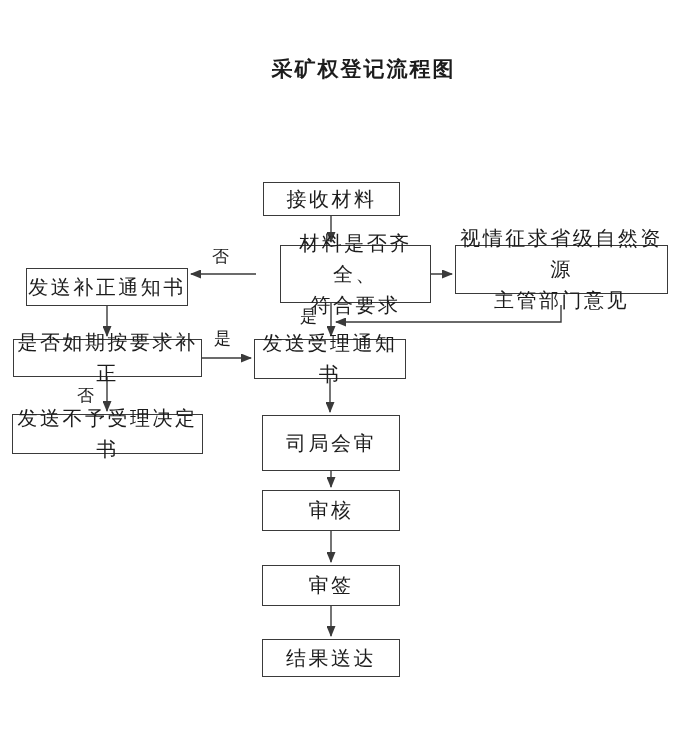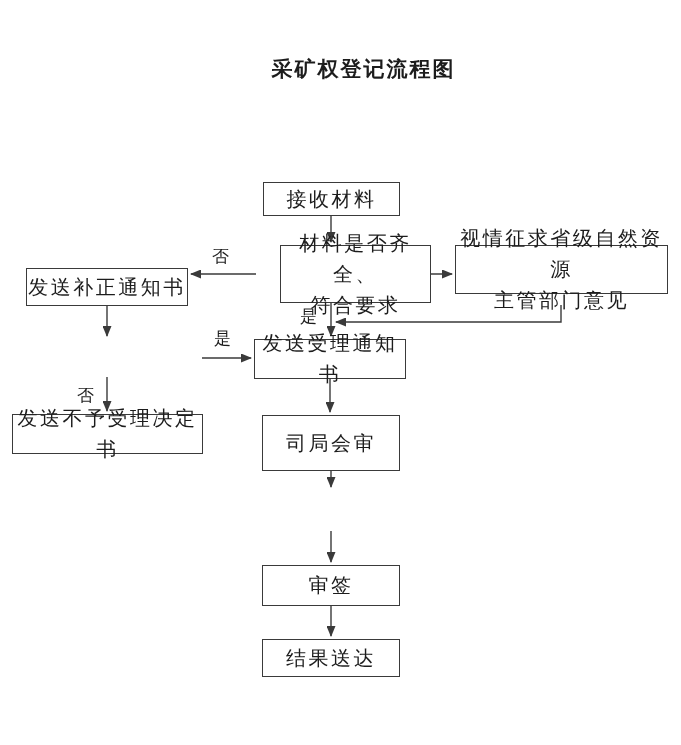--- a/index.html
+++ b/index.html
@@ -106,23 +106,25 @@
       <line x1="331" y1="606" x2="331" y2="636" marker-end="url(#arrow)"></line>
     </g>
   </svg>
 
   <div class="node" id="n-receive">接收材料</div>
   <div class="node" id="n-check">材料是否齐全、
 符合要求</div>
   <div class="node" id="n-corr-notice">发送补正通知书</div>
   <div class="node" id="n-provincial">视情征求省级自然资源
 主管部门意见</div>
+  <div class="node" id="n-corr-ontime">是否如期按要求补正</div>
   <div class="node" id="n-rejection">发送不予受理决定书</div>
   <div class="node" id="n-acceptance">发送受理通知书</div>
   <div class="node" id="n-joint-review">司局会审</div>
+  <div class="node" id="n-review">审核</div>
   <div class="node" id="n-sign">审签</div>
   <div class="node" id="n-result">结果送达</div>
 
   <div class="edge-label" id="el-no1">否</div>
   <div class="edge-label" id="el-yes1">是</div>
   <div class="edge-label" id="el-yes2">是</div>
   <div class="edge-label" id="el-no2">否</div>
 
 </div>
 

